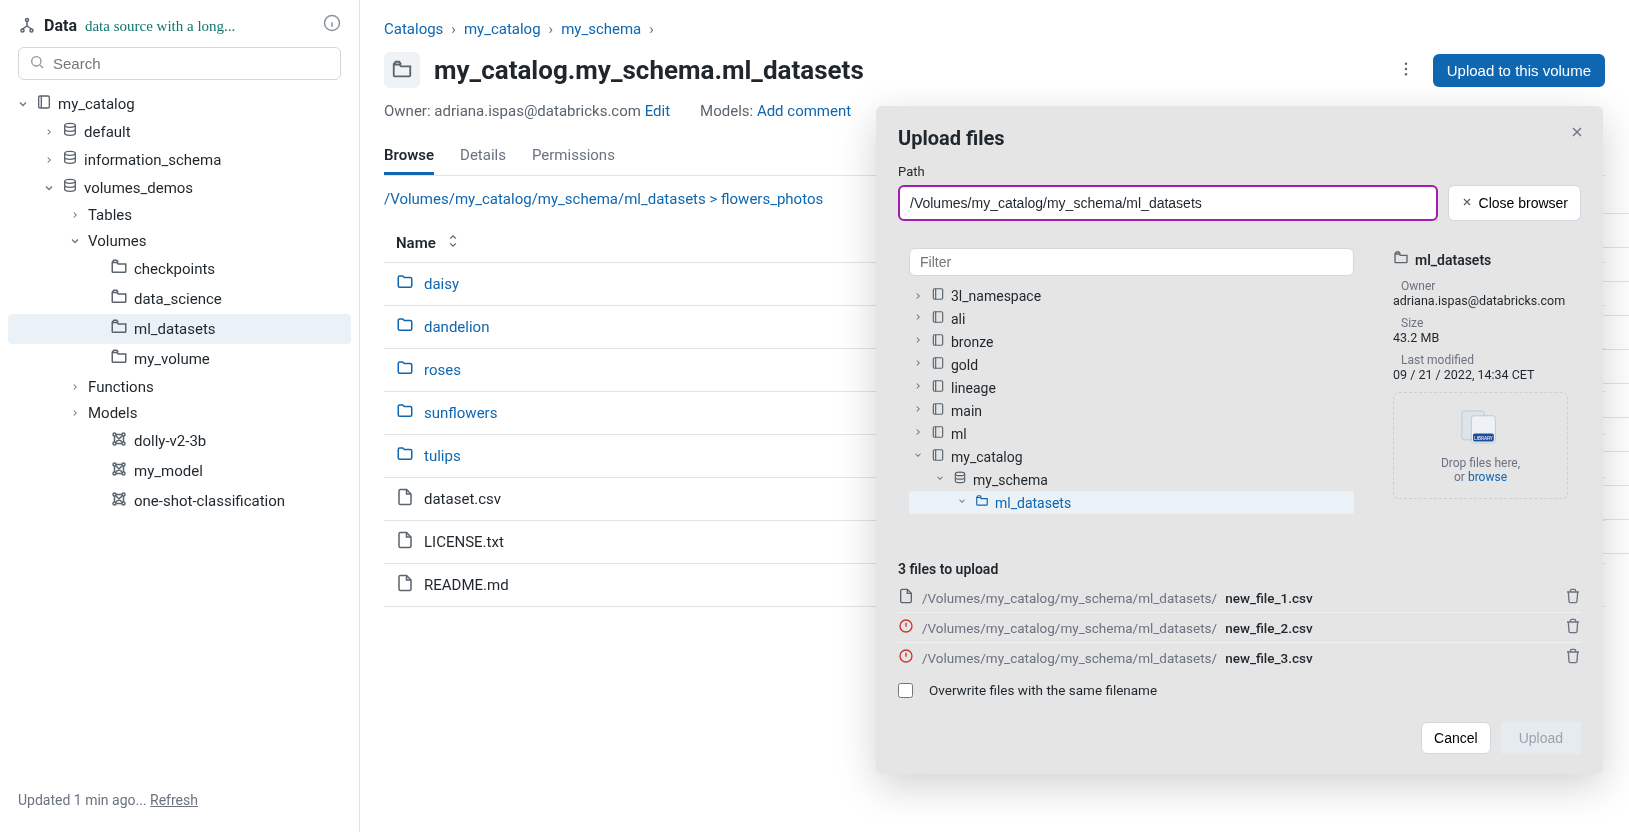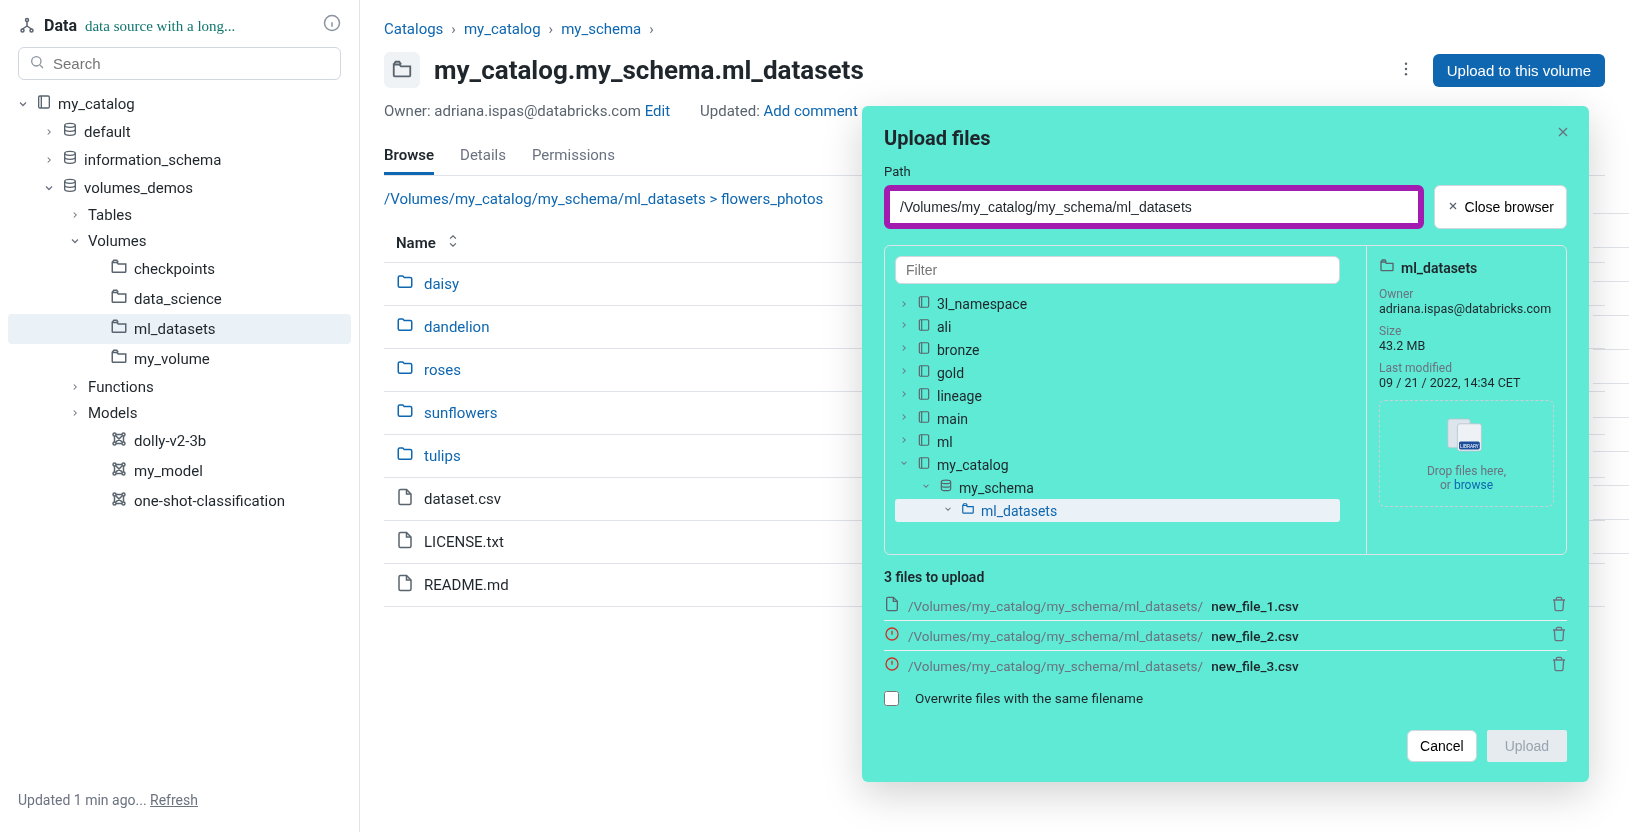--- a/index.html
+++ b/index.html
@@ -30,38 +30,38 @@
 .meta { display:flex; gap:30px; color:#5a646e; margin-bottom:18px; font-size:15px; }
 .meta .link { color:#0e67b0; cursor:pointer; }
 .tabs { display:flex; gap:26px; border-bottom:1px solid #e0e4e8; margin-bottom:14px; }
 .tab { padding:8px 0; color:#6b7280; cursor:pointer; font-size:15px; }
 .tab.active { color:#1f272d; font-weight:600; border-bottom:3px solid #0e67b0; }
 .path { color:#0e67b0; font-size:15px; margin-bottom:16px; }
 .table-header { display:flex; align-items:center; padding:10px 12px; font-weight:600; font-size:15px; color:#1f272d; gap:10px; }
 .row { display:flex; align-items:center; gap:10px; padding:10px 12px; border-top:1px solid #e0e4e8; font-size:15px; }
 .row:last-child { border-bottom:1px solid #e0e4e8; }
 .row .folder-link { color:#0e67b0; cursor:pointer; }
-.modal { position:absolute; right:40px; top:106px; width:727px; background:#5eead4; border-radius:6px; box-shadow: 0 12px 40px rgba(0,0,0,0.18); padding:20px 22px; z-index:10; }
+.modal { position:absolute; right:26px; top:106px; width:727px; background:#e5e5e5; border-radius:6px; box-shadow: 0 12px 40px rgba(0,0,0,0.18); padding:20px 22px; z-index:10; }
 .modal h2 { font-size:20px; font-weight:700; margin-bottom:14px; }
 .modal .close { position:absolute; right:18px; top:18px; color:#6b7280; cursor:pointer; }
 .modal .label { font-size:13px; color:#1f272d; margin-bottom:6px; }
 .path-row { display:flex; gap:10px; margin-bottom:16px; }
-.path-input { flex:1; border:6px solid #a21caf; border-radius:6px; padding:8px 10px; font-size:14px; color:#1f272d; }
+.path-input { flex:1; border:2px solid #a21caf; border-radius:6px; padding:8px 10px; font-size:14px; color:#1f272d; }
 .btn-secondary { background:#fff; border:1px solid #d0d7de; border-radius:6px; padding:7px 12px; font-size:14px; cursor:pointer; display:flex; align-items:center; gap:6px; }
 .browser { display:flex; gap:16px; border:1px solid #e0e4e8; border-radius:6px; margin-bottom:14px; height:310px; }
 .browser-left { flex:1; padding:10px; overflow:hidden; }
 .filter-input { width:100%; border:1px solid #d0d7de; border-radius:6px; padding:5px 10px; font-size:14px; margin-bottom:8px; }
 .btree { font-size:14px; overflow:auto; height: calc(100% - 40px); }
 .btree-item { display:flex; align-items:center; gap:6px; padding:3px 4px; cursor:pointer; border-radius:3px;}
 .btree-item.selected { background:#eaf1f7; color:#0e67b0; }
 .btree-item .caret { width:12px; color:#6b7280; font-size:11px; }
 .browser-right { width:200px; border-left:1px solid #e0e4e8; padding:12px; }
 .br-title { display:flex; align-items:center; gap:6px; font-weight:600; margin-bottom:10px; }
 .br-field { margin-bottom:8px; }
-.br-label { font-size:12px; color:#6b7280; }
+.br-label { font-size:12px; color:#6b7280;margin-left:8px; }
 .br-val { font-size:12.5px; color:#1f272d; }
 .dropzone { border:1.5px dashed #c9d1d8; border-radius:6px; padding:14px 8px; text-align:center; margin-top:10px; }
 .dropzone .txt { font-size:12px; color:#6b7280; margin-top:6px; }
 .dropzone .browse { color:#0e67b0; cursor:pointer; }
 .queue-title { font-weight:600; font-size:14px; margin-bottom:6px; }
 .queue-row { display:flex; align-items:center; gap:8px; padding:5px 0; border-bottom:1px solid #eef1f4; font-size:13.5px; }
 .queue-row:last-of-type { border-bottom:none; }
 .queue-row .pfx { color:#6b7280; }
 .queue-row .fn { font-weight:500; }
 .trash { margin-left:auto; color:#6b7280; cursor:pointer; }
@@ -286,21 +286,21 @@
         <button class="btn-primary">Upload to this volume</button>
       </div>
     </div>
 
     <div class="meta">
       <span>
         <span>Owner: </span><span>adriana.ispas@databricks.com</span>
         <span class="link">Edit</span>
       </span>
       <span>
-        <span>Updated: </span><span class="link">Add comment</span>
+        <span>Models: </span><span class="link">Add comment</span>
       </span>
     </div>
 
     <div class="tabs">
       <div class="tab active">Browse</div>
       <div class="tab">Details</div>
       <div class="tab">Permissions</div>
     </div>
 
     <div class="path">/Volumes/my_catalog/my_schema/ml_datasets &gt; flowers_photos</div>

